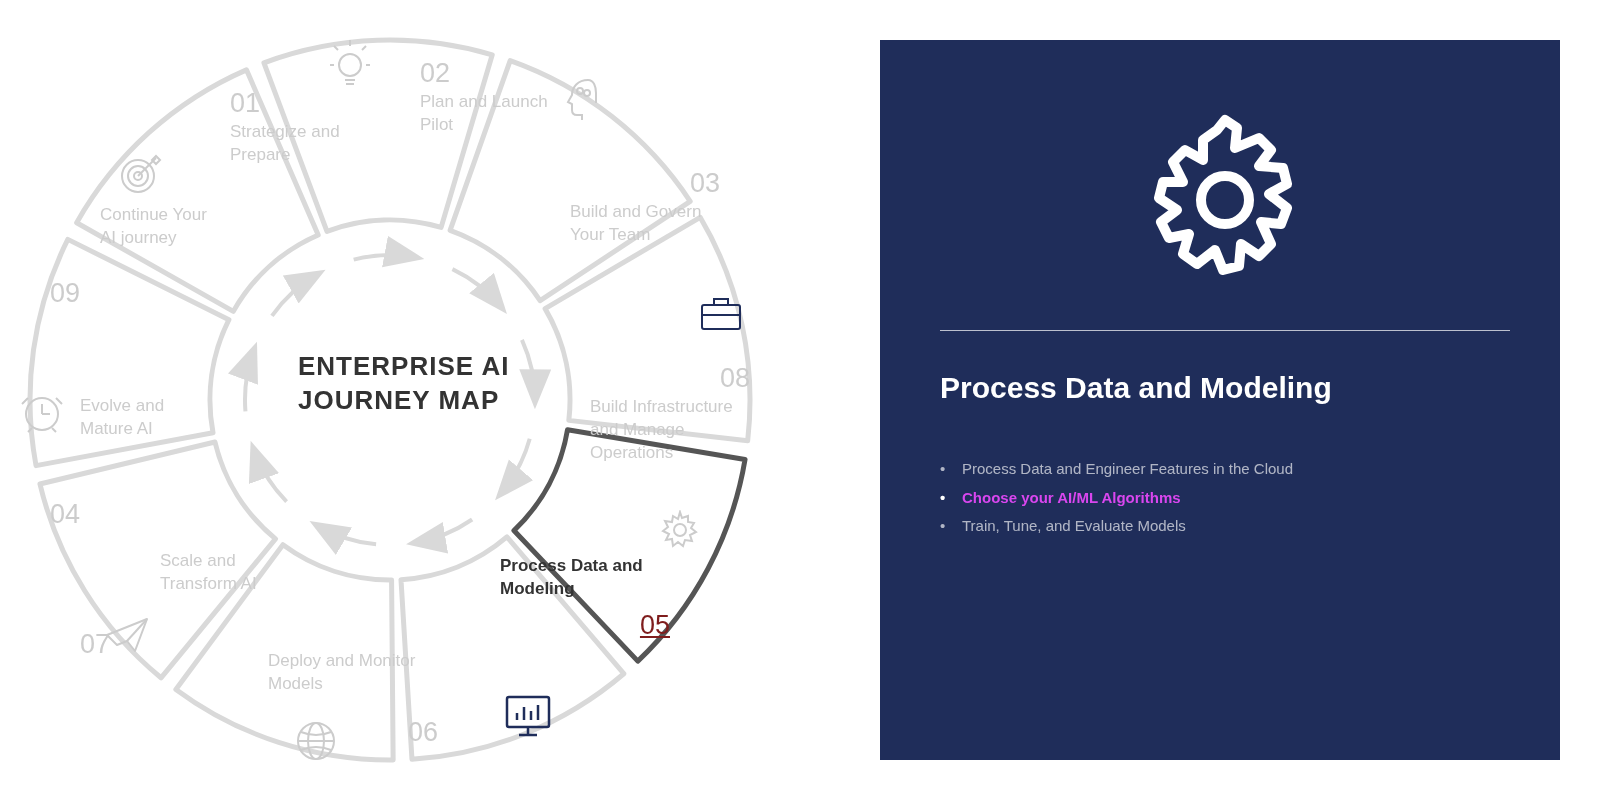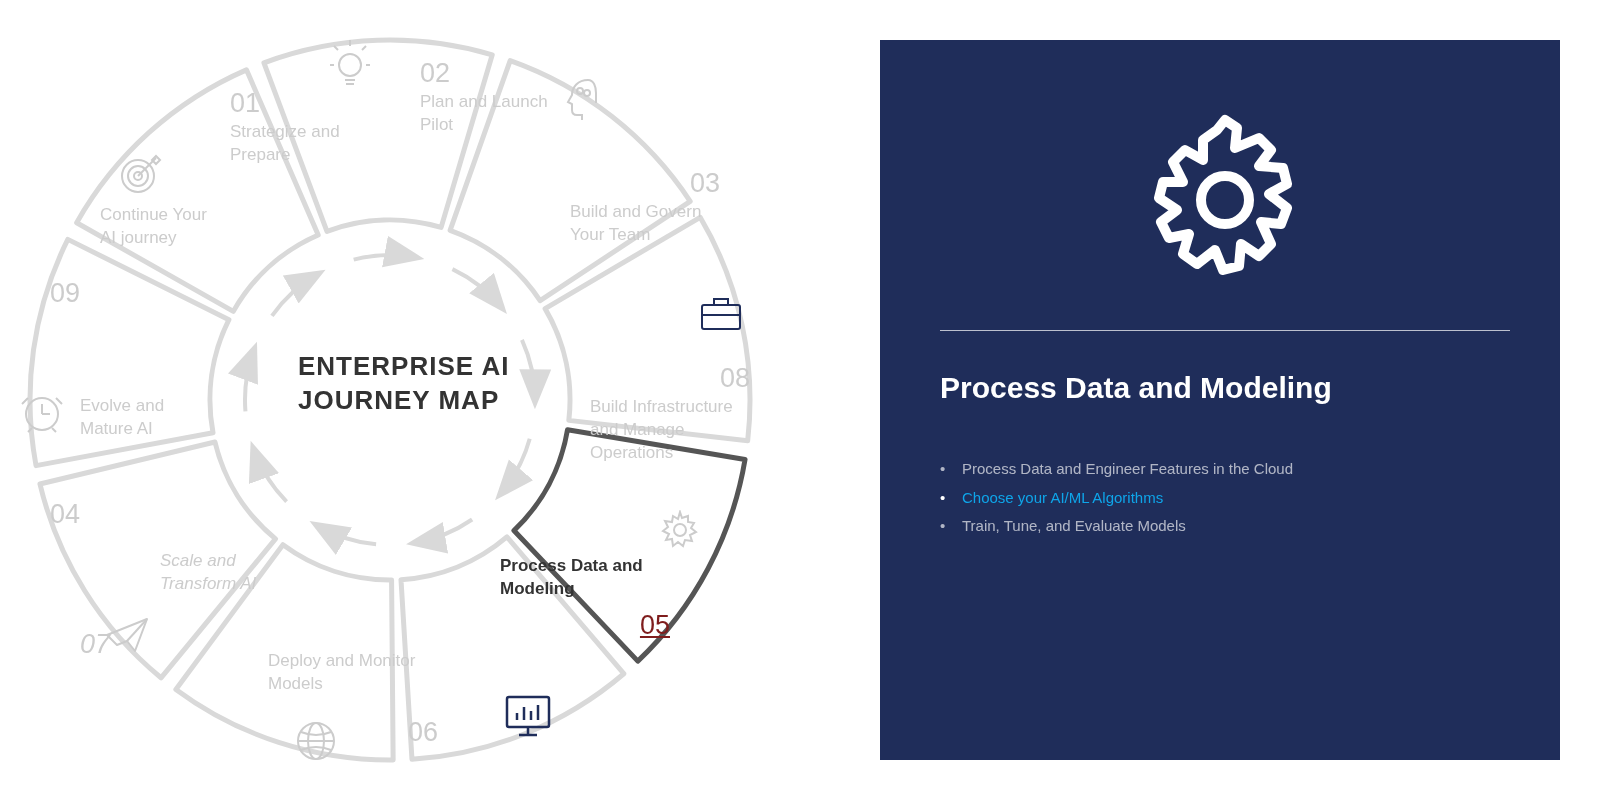--- a/index.html
+++ b/index.html
@@ -100,22 +100,22 @@
     line-height: 1.9;
     color: rgba(255,255,255,0.65);
   }
   .detail-list li::before {
     content: "•";
     position: absolute;
     left: 0;
     color: rgba(255,255,255,0.65);
   }
   .detail-list li.active {
-    color: #0ea5e9;
-    font-weight: 400;
+    color: #d946ef;
+    font-weight: 700;
   }
   .detail-list li.active::before {
     color: #ffffff;
   }
 </style>
 </head>
 <body>
 
 <div class="container">
 
@@ -177,21 +177,21 @@
     <div class="segment-label active" style="left:500px; top:555px; width:170px;">
       <span>Process Data and Modeling</span>
       <span class="segment-num" style="text-align:right; margin-top:6px;">05</span>
     </div>
 
     <div class="segment-label" style="left:268px; top:650px; width:170px;">
       <span>Deploy and Monitor Models</span>
       <span class="segment-num" style="display:block; text-align:right; margin-top:18px;">06</span>
     </div>
 
-    <div class="segment-label" style="left:160px; top:550px; width:130px;font-style:italic;">
+    <div class="segment-label" style="left:160px; top:550px; width:130px;">
       <span>Scale and Transform AI</span>
       <span class="segment-num" style="display:block; margin-top:30px; margin-left:-80px;">07</span>
     </div>
 
     <div class="segment-label" style="left:80px; top:395px; width:140px;">
       <span>Evolve and Mature AI</span>
       <span class="segment-num" style="display:block; margin-top:55px; margin-left:-30px;">04</span>
     </div>
 
     <div class="segment-label" style="left:100px; top:204px; width:120px;">

